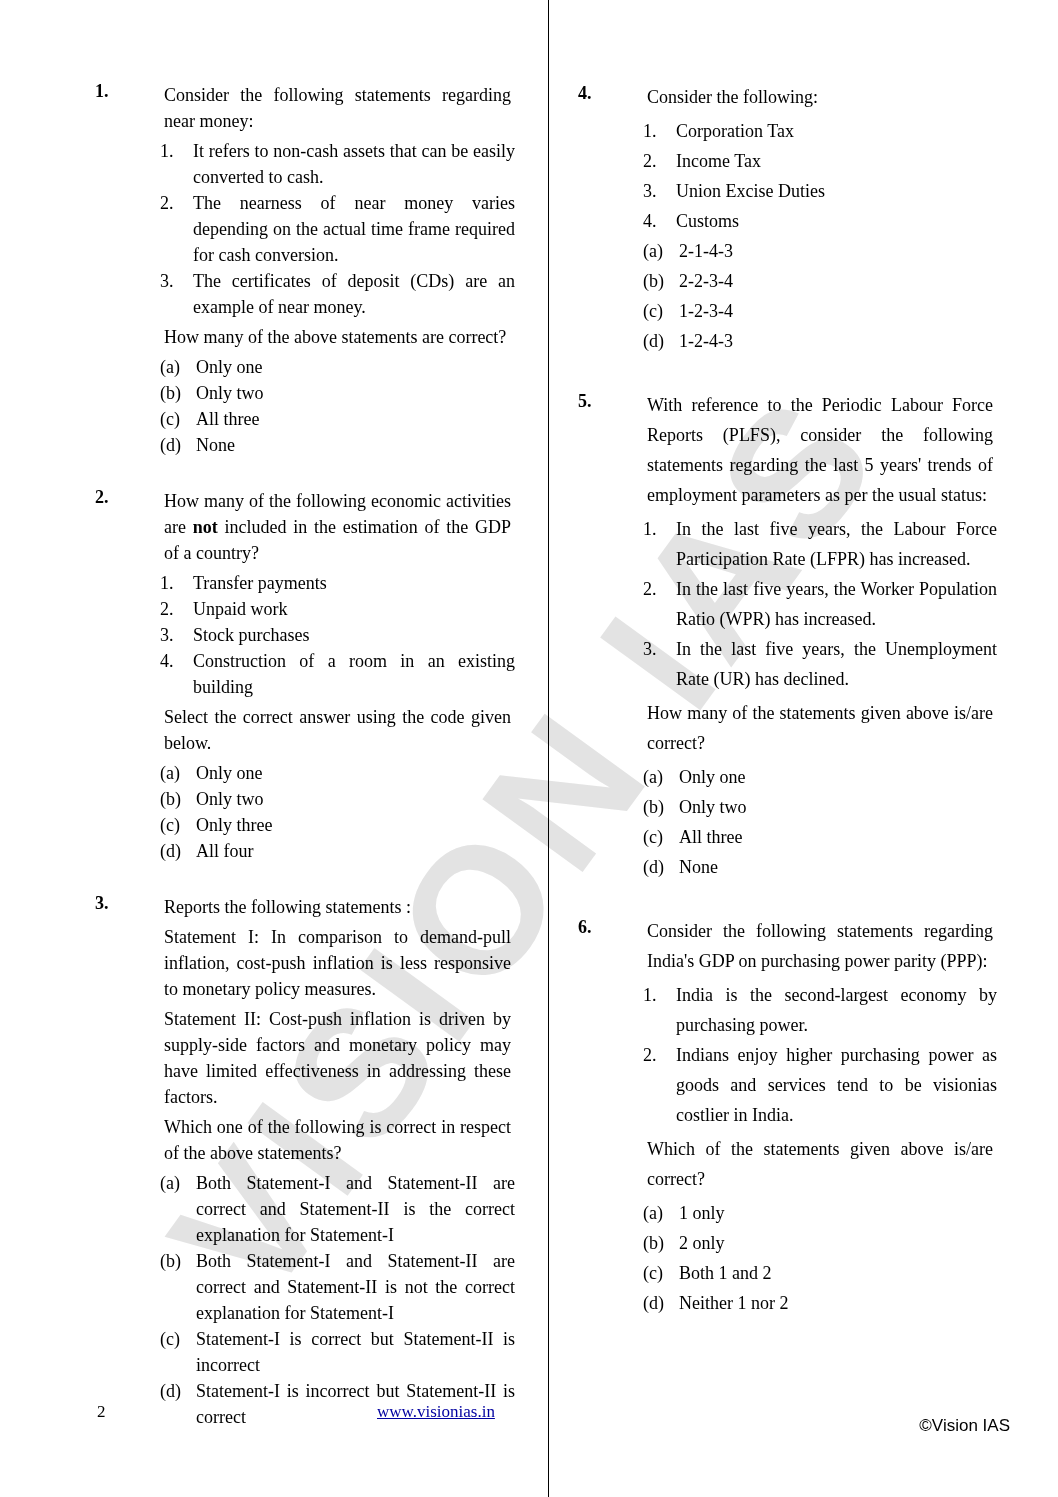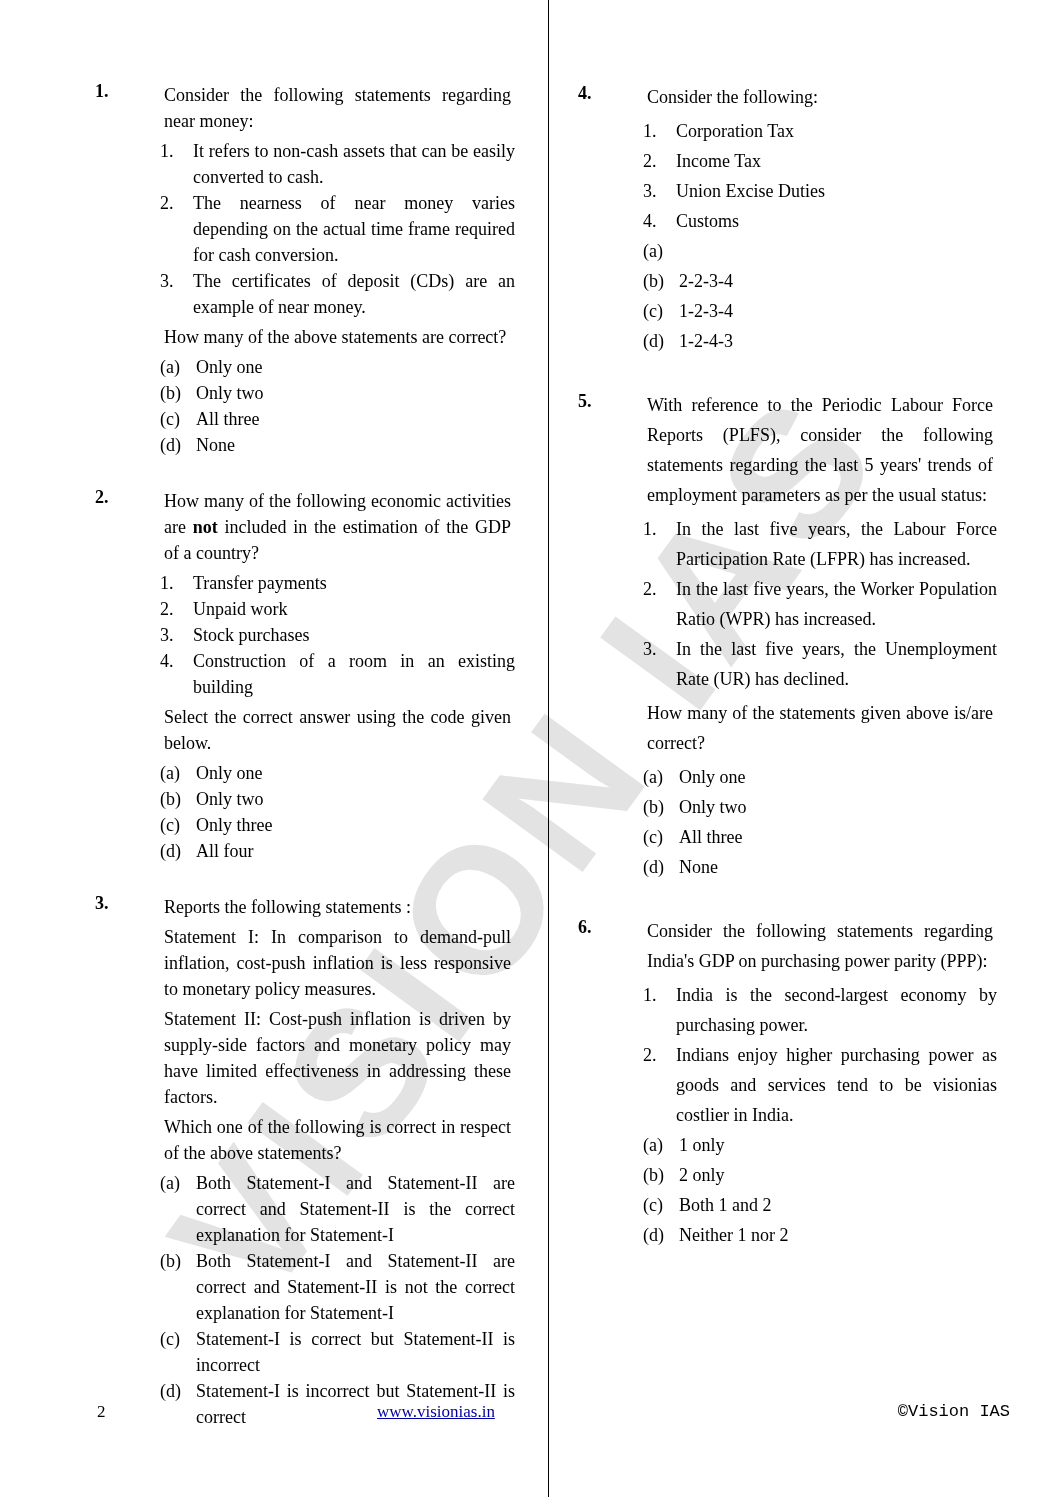--- a/index.html
+++ b/index.html
@@ -28,21 +28,21 @@
   .inum{width:33px;flex-shrink:0;}
   .onum{width:36px;flex-shrink:0;}
   .itext,.otext{flex:1;min-width:0;text-align:justify;}
   .footer{position:absolute;left:0;top:1400px;width:1058px;height:30px;z-index:3;font-size:17px;}
   .page-num{position:absolute;left:97px;top:2px;font-family:"Liberation Serif",serif;}
   .site-link{
     position:absolute;left:377px;top:2px;
     font-family:Liberation Serif, serif;color:#0000a0;
     text-decoration:underline;
   }
-  .copyright{position:absolute;right:48px;top:2px;font-family:Liberation Mono, monospace;color:#000;}
+  .copyright{position:absolute;right:48px;top:16px;font-family:Liberation Sans, sans-serif;color:#000;}
 </style>
 </head>
 <body>
 
 <div class="page">
   <div class="watermark">VISION IAS</div>
   <div class="divider"></div>
 
   <div class="col col-left" id="col-left">
       <div class="question">
@@ -161,20 +161,21 @@
           <div class="item">
             <span class="inum">3.</span>
             <div class="itext">Union Excise Duties</div>
           </div>
           <div class="item">
             <span class="inum">4.</span>
             <div class="itext">Customs</div>
           </div>
           <div class="opt">
             <span class="onum">(a)</span>
+            <div class="otext">2-1-4-3</div>
           </div>
           <div class="opt">
             <span class="onum">(b)</span>
             <div class="otext">2-2-3-4</div>
           </div>
           <div class="opt">
             <span class="onum">(c)</span>
             <div class="otext">1-2-3-4</div>
           </div>
           <div class="opt">
@@ -223,20 +224,21 @@
         <div class="qbody">
           <p>Consider the following statements regarding India's GDP on purchasing power parity (PPP):</p>
           <div class="item">
             <span class="inum">1.</span>
             <div class="itext">India is the second-largest economy by purchasing power.</div>
           </div>
           <div class="item">
             <span class="inum">2.</span>
             <div class="itext">Indians enjoy higher purchasing power as goods and services tend to be visionias costlier in India.</div>
           </div>
+          <p>Which of the statements given above is/are correct?</p>
           <div class="opt">
             <span class="onum">(a)</span>
             <div class="otext">1 only</div>
           </div>
           <div class="opt">
             <span class="onum">(b)</span>
             <div class="otext">2 only</div>
           </div>
           <div class="opt">
             <span class="onum">(c)</span>

